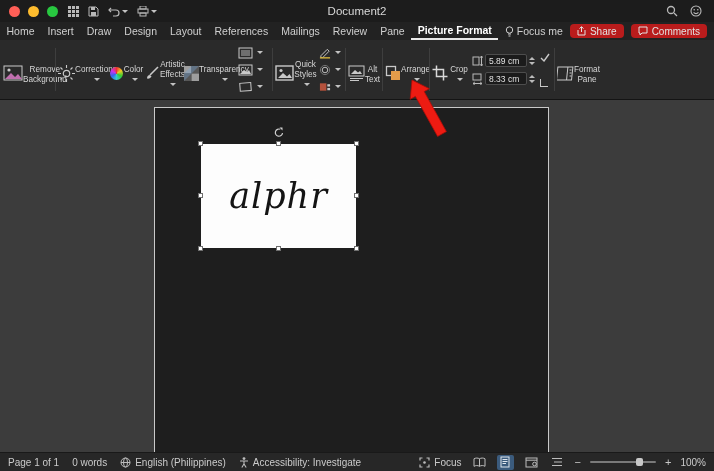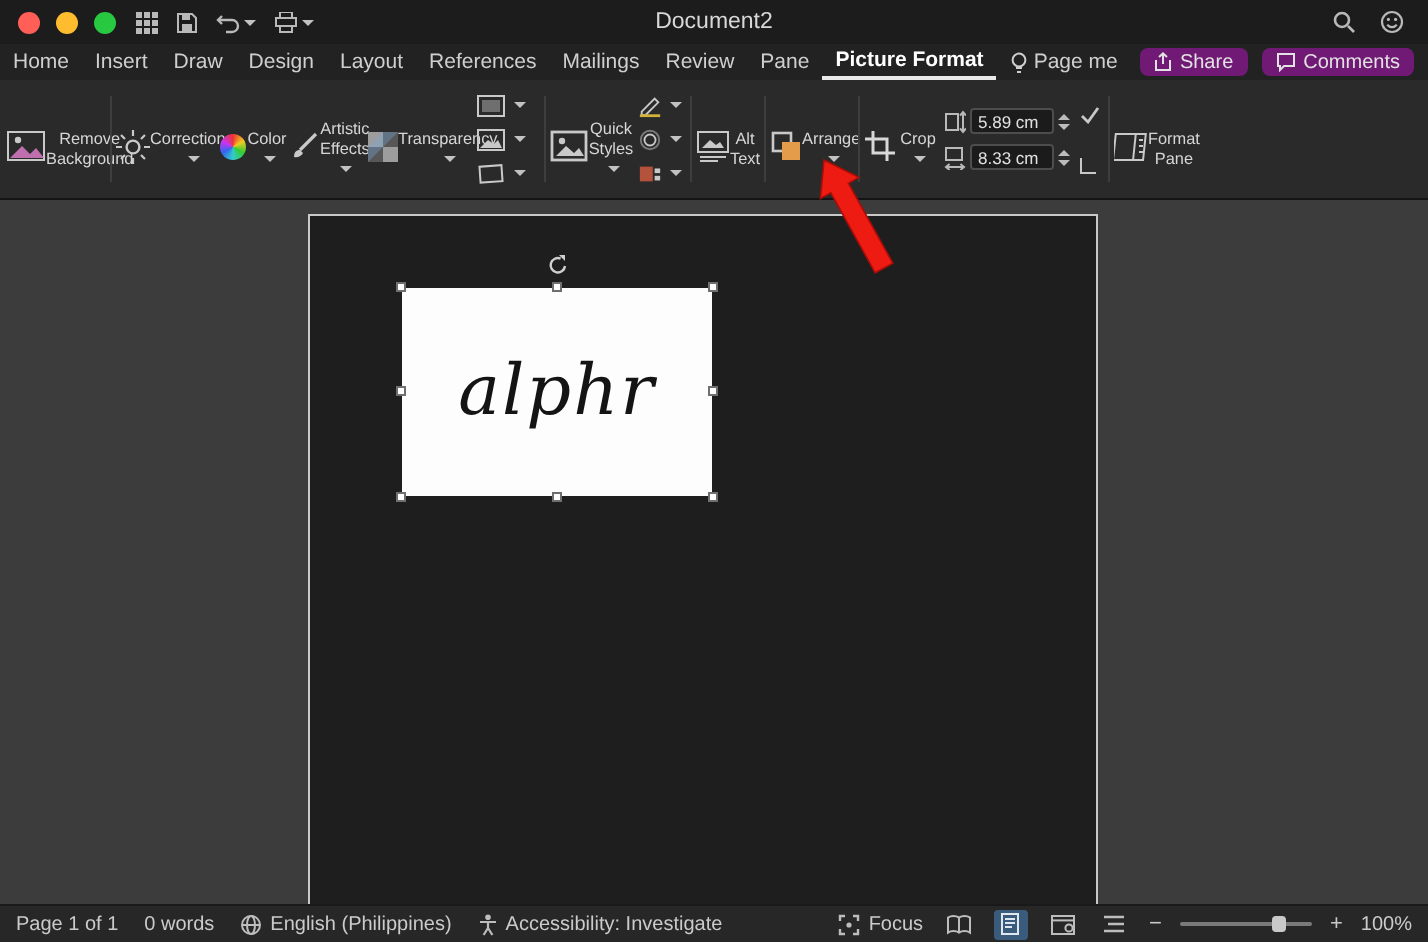--- a/index.html
+++ b/index.html
@@ -16,21 +16,21 @@
   .tb-icons svg { display:block; }
   .tb-title { position:absolute; left:0; right:0; text-align:center; font-size:11.5px; color:#d8d8d8; pointer-events:none; }
   .tb-right { margin-left:auto; display:flex; align-items:center; gap:12px; padding-right:12px; }
 
   
   .tabsrow { top:22px; height:18px; background:#222; display:flex; align-items:stretch; font-size:10.5px; }
   .tab { display:flex; align-items:center; padding:0 6.5px; color:#cfcfcf; cursor:default; }
   .tab.active { color:#fff; font-weight:bold; border-bottom:2px solid #e9e9e9; }
   .tab .bulb { margin-right:3px; }
   .tabs-right { margin-left:auto; display:flex; align-items:center; gap:7px; padding-right:7px; }
-  .pill { display:flex; align-items:center; gap:4px; background:#701a75; border-radius:4px; height:14px; padding:0 7px; font-size:10px; color:#e2e2e2; }
+  .pill { display:flex; align-items:center; gap:4px; background:#b91c1c; border-radius:4px; height:14px; padding:0 7px; font-size:10px; color:#e2e2e2; }
 
   
   .ribbon { top:40px; height:60px; background:#2a2a2a; border-bottom:1px solid #141414; display:flex; align-items:stretch; padding:0 3px; }
   .rsep { width:1px; background:#3e3e3e; margin:8px 2px; }
   .rb { display:flex; align-items:center; padding-top:7px; font-size:8.2px; line-height:1.2; text-align:center; color:#d6d6d6; }
   .rb .ric { height:22px; display:flex; align-items:center; justify-content:center; }
   .rb .rlb { margin-top:3px; }
   .caret { display:inline-block; width:0; height:0; border-left:3px solid transparent; border-right:3px solid transparent; border-top:3.5px solid #c2c2c2; margin-left:2px; vertical-align:middle; }
   .stack { display:flex; flex-direction:column; justify-content:center; gap:3px; padding:0 2px; }
   .stack .srow { display:flex; align-items:center; gap:2px; height:14px; }
@@ -165,21 +165,21 @@
   <span class="tab active">
       <span>Picture Format</span>
     </span>
   <span class="tab">
     <span class="bulb">
         <svg width="9" height="11" viewBox="0 0 9 11">
           <circle cx="4.5" cy="4" r="3.2" fill="none" stroke="#cfcfcf"></circle>
           <path d="M3 8h3M3.5 10h2" stroke="#cfcfcf"></path>
         </svg>
       </span>
-    <span>Page me</span>
+    <span>Focus me</span>
   </span>
   <div class="tabs-right">
     <span class="pill">
       <span>
           <svg width="9" height="10" viewBox="0 0 9 10">
             <path d="M4.5 6V1M2.5 2.5 4.5 .7l2 1.8" fill="none" stroke="#e2e2e2"></path>
             <path d="M1 4v5h7V4" fill="none" stroke="#e2e2e2"></path>
           </svg>
         </span>
       <span>Share</span>

